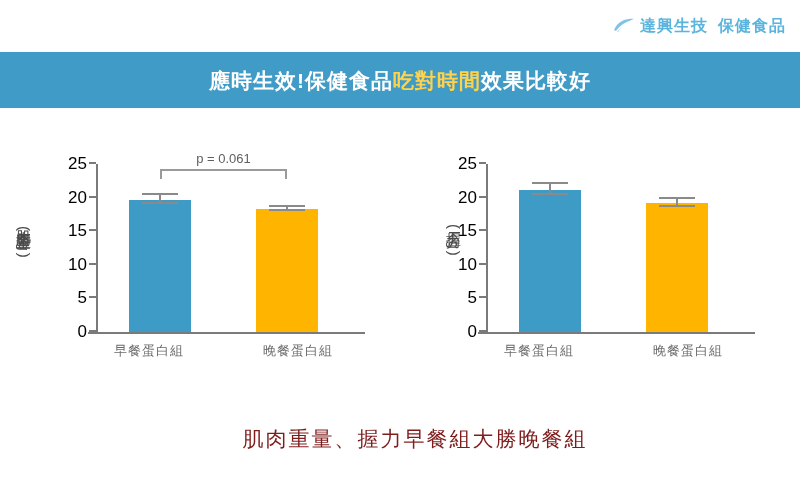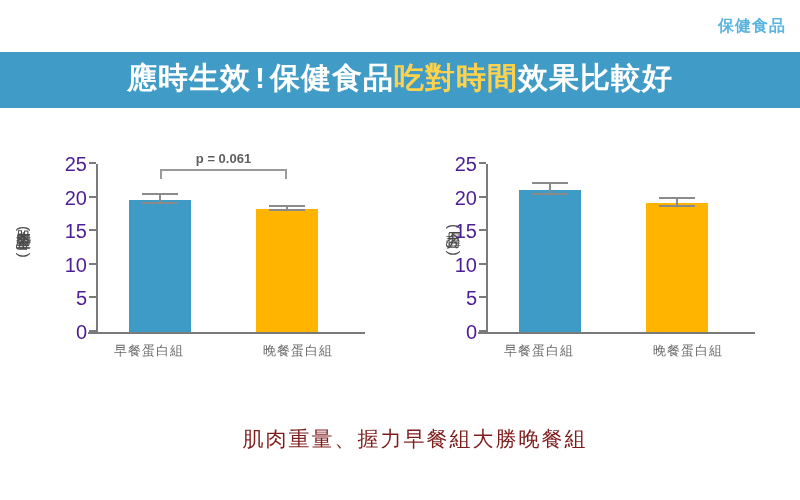--- a/index.html
+++ b/index.html
@@ -31,22 +31,22 @@
   }
 
   
   .title-band{
     position:absolute;left:0;top:52px;
     width:800px;height:56px;
     background:#409cc6;
     display:flex;align-items:center;justify-content:center;
   }
   .title-text{
-    font-size:30px;font-weight:bold;color:#ffffff;
-    letter-spacing:1px;white-space:nowrap;line-height:1;font-family:Liberation Mono, monospace;
+    font-size:21px;font-weight:bold;color:#ffffff;
+    letter-spacing:1px;white-space:nowrap;line-height:1;
   }
   .title-hl{color:#ffd24d;}
 
   
   .charts{
     position:absolute;left:0;top:140px;
     width:800px;height:250px;
     display:flex;
   }
   .chart-block{
@@ -79,21 +79,21 @@
   .yaxis{
     position:absolute;left:0;top:0;bottom:0;width:2px;
     background:#7a7a7a;
   }
   .ytick{
     position:absolute;left:-7px;width:7px;height:2px;background:#7a7a7a;
   }
   .ylabel{
     position:absolute;right:100%;
     margin-right:9px;
-    font-size:20px;color:#4c1d95;
+    font-size:17px;color:#000000;
     transform:translateY(-50%);
     white-space:nowrap;
   }
   
   .xaxis{
     position:absolute;left:-8px;right:-14px;bottom:0;height:2px;
     background:#7a7a7a;
   }
 
   .bar{
@@ -118,38 +118,45 @@
     font-size:13px;color:#6b6b6b;letter-spacing:1px;
   }
 
   
   .sig{
     position:absolute;
   }
   .sig-line{position:absolute;background:#9a9a9a;}
   .sig-text{
     position:absolute;
-    font-size:13px;font-weight:bold;color:#5f5f5f;
+    font-size:13px;font-weight:normal;color:#5f5f5f;
     white-space:nowrap;
     transform:translateX(-50%);
     text-align:right;
   }
 
   
   .caption{
     position:absolute;left:15px;top:428px;width:800px;
     text-align:center;
     font-size:21px;color:#7f1d1d;letter-spacing:2px;
     line-height:1;
   }
 </style>
 </head>
 <body>
 
 <div class="brand-row">
+  <div class="brand-mark">
+    <svg class="swoosh" width="22" height="18" viewBox="0 0 22 18">
+      <path d="M1 13 C5 4, 13 1, 21 2 C15 4, 9 8, 5 15 Z" fill="#7ec4e6"></path>
+      <path d="M3 15 C8 8, 14 5, 20 4" stroke="#ffffff" stroke-width="1.4" fill="none"></path>
+    </svg>
+    <span class="brand-name">達興生技</span>
+  </div>
   <span class="brand-tag">保健食品</span>
 </div>
 
 <div class="title-band">
   <div class="title-text">
     <span>應時生效!保健食品</span><span class="title-hl">吃對時間</span><span>效果比較好</span>
   </div>
 </div>
 
 <div class="charts">

